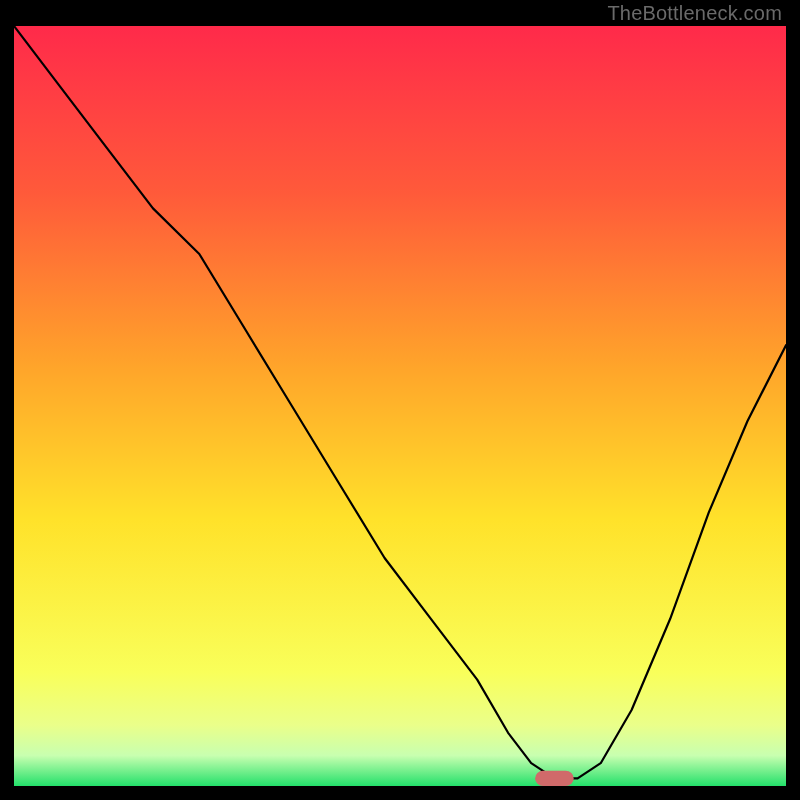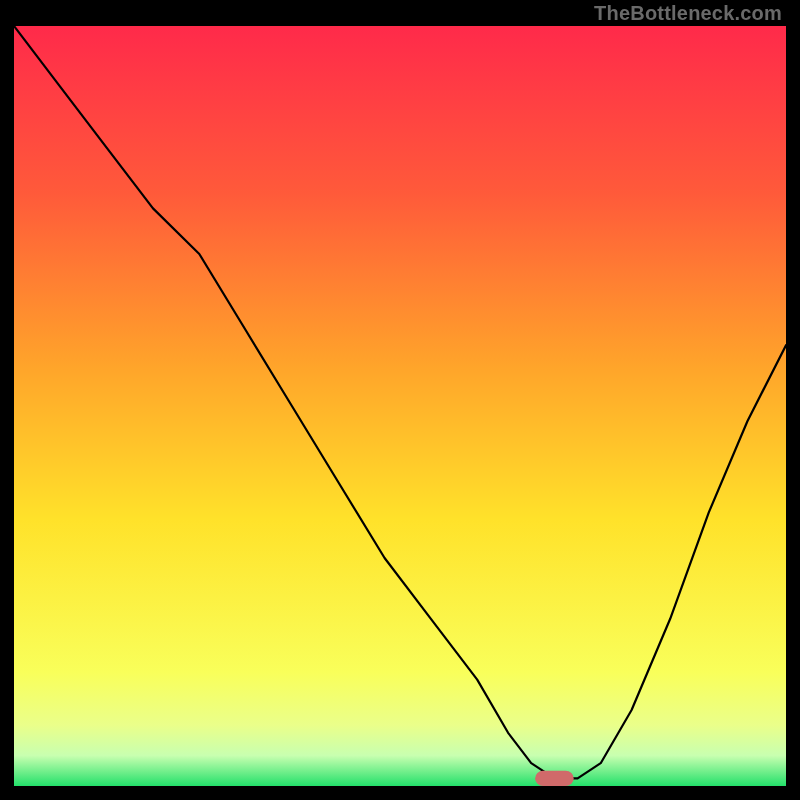--- a/index.html
+++ b/index.html
@@ -16,21 +16,21 @@
     width: 800px;
     height: 800px;
     background: #000;
   }
   .watermark {
     position: absolute;
     top: 2px;
     right: 18px;
     color: #6a6a6a;
     font-size: 20px;
-    font-weight: 700;
+    font-weight: 400;
     letter-spacing: 0.2px;
     z-index: 10;
   }
   .plot {
     position: absolute;
     left: 14px;
     top: 26px;
     width: 772px;
     height: 760px;
   }

